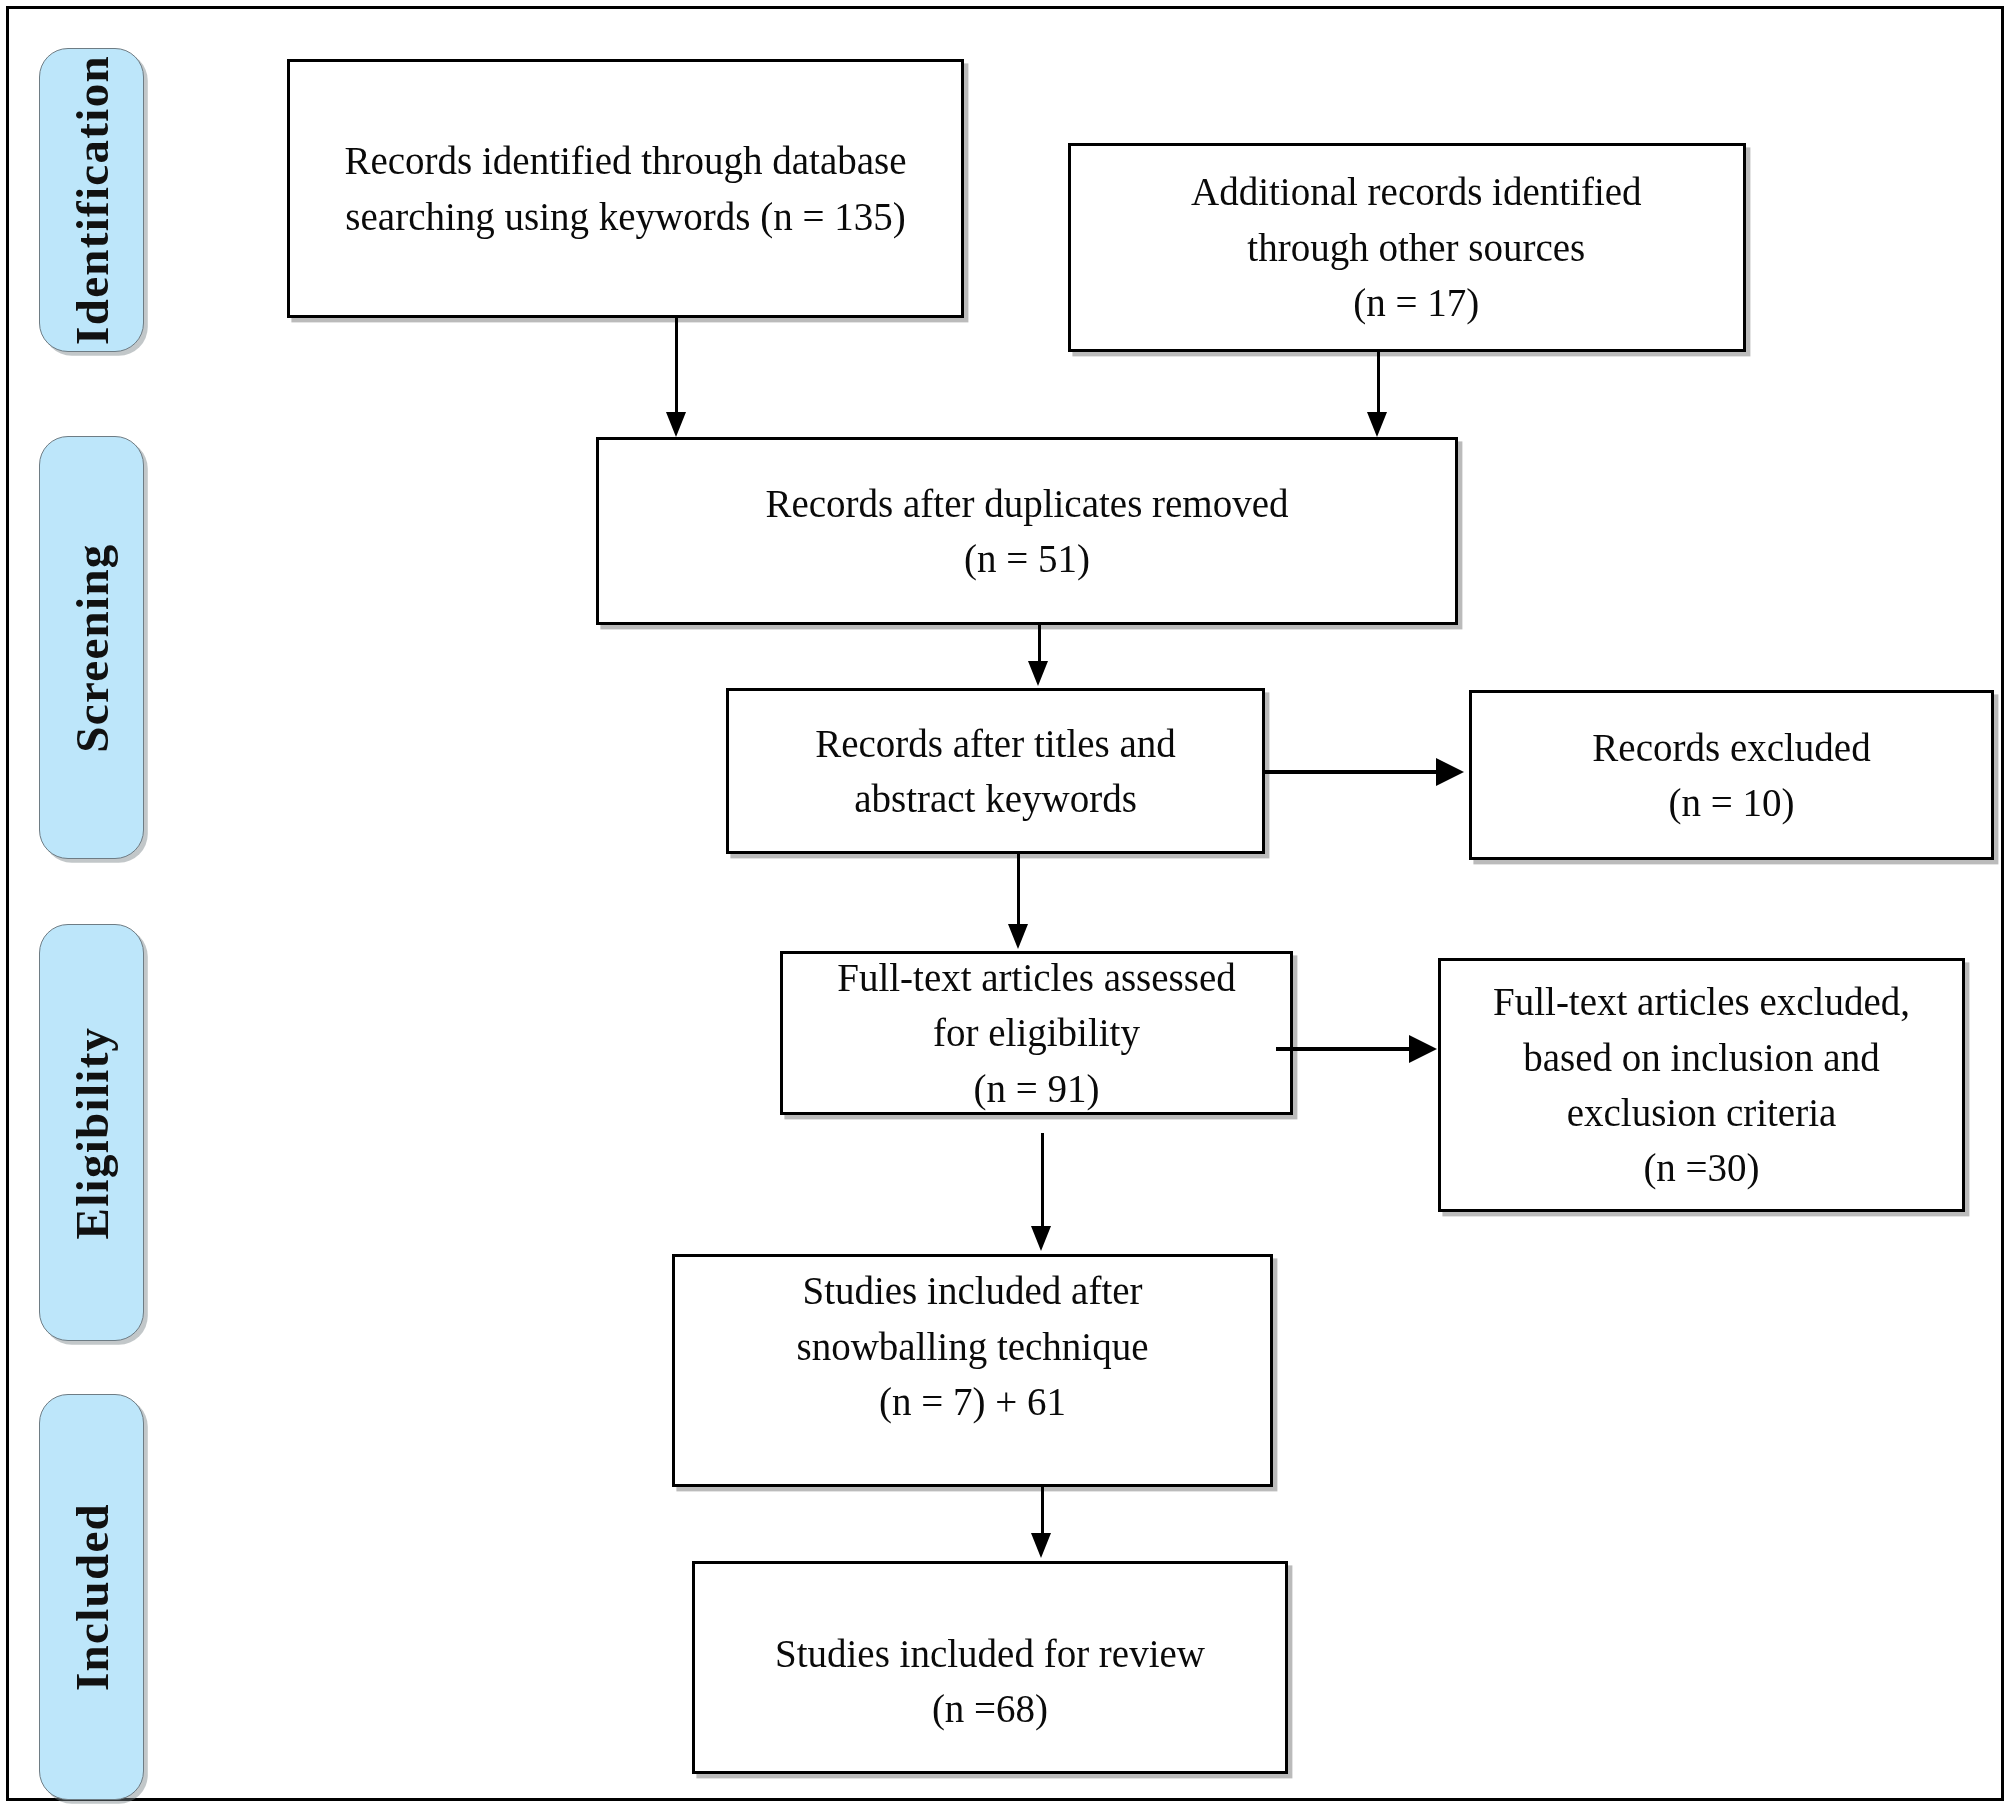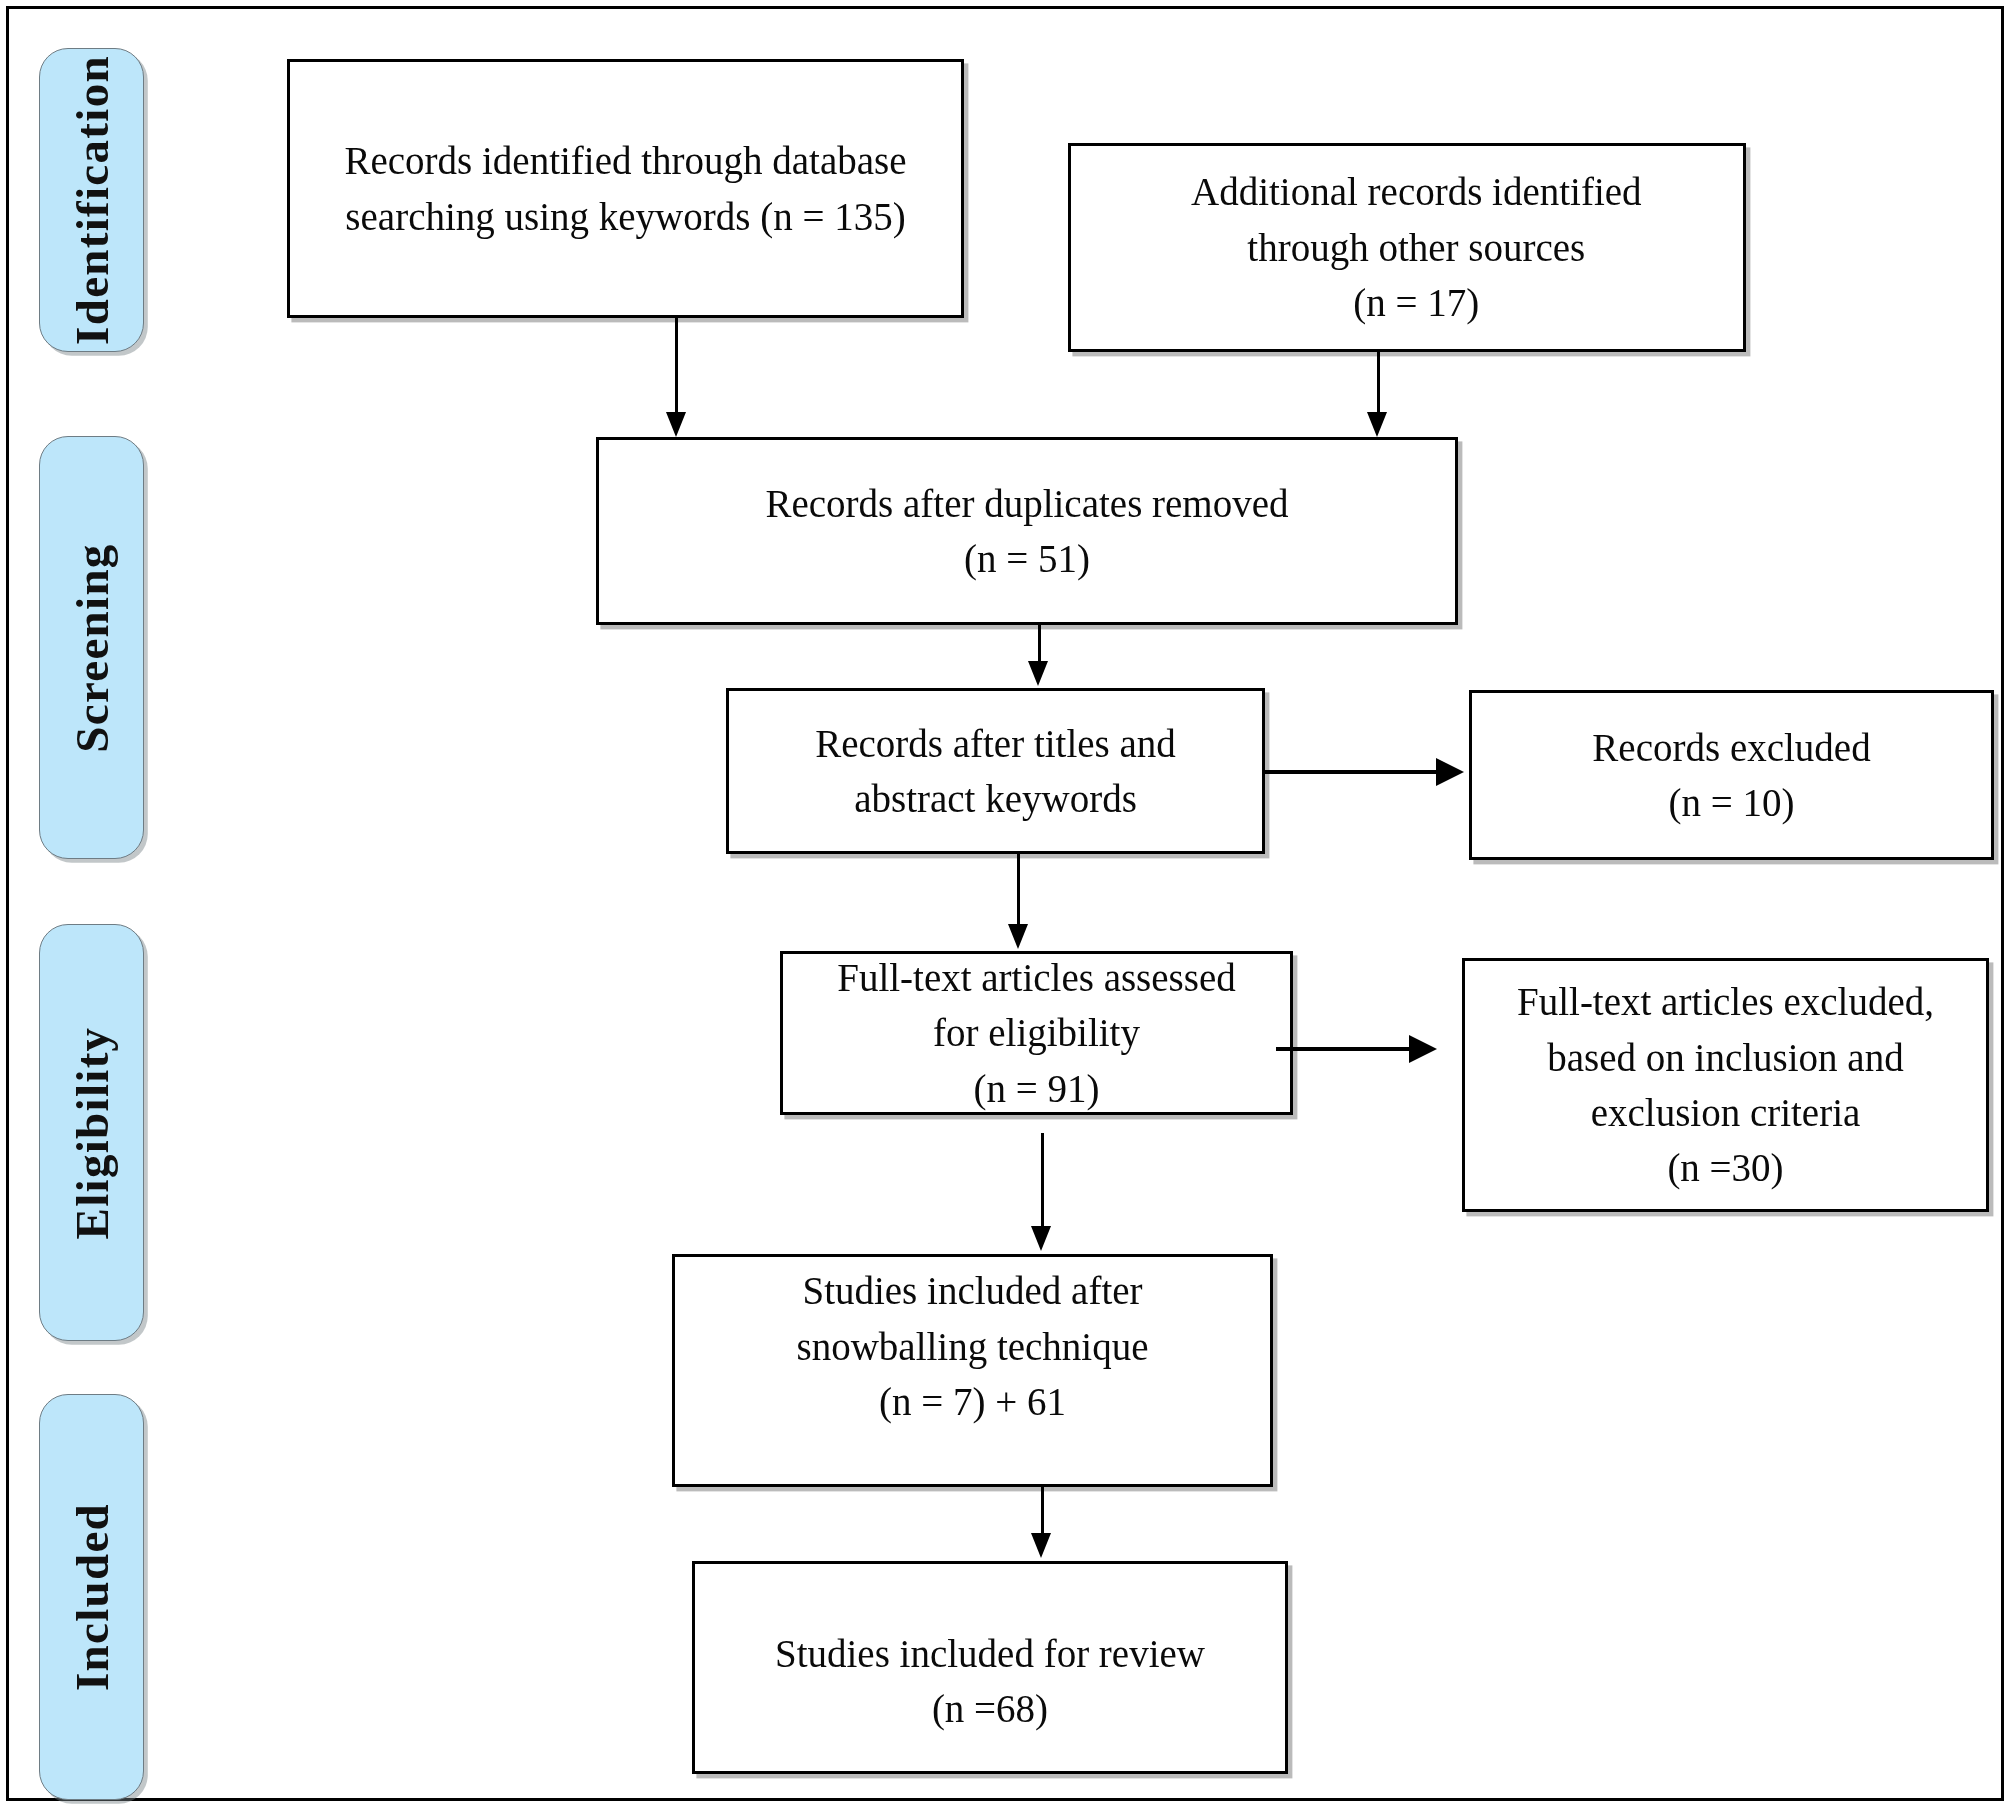--- a/index.html
+++ b/index.html
@@ -143,21 +143,21 @@
     <span class="line">Records excluded</span>
     <span class="line">(n = 10)</span>
   </div>
 
   <div class="flow-box" style="left:780px; top:951px; width:513px; height:164px;">
     <span class="line">Full-text articles assessed</span>
     <span class="line">for eligibility</span>
     <span class="line">(n = 91)</span>
   </div>
 
-  <div class="flow-box" style="left:1438px; top:958px; width:527px; height:254px;margin-left:24px;">
+  <div class="flow-box" style="left:1438px; top:958px; width:527px; height:254px;">
     <span class="line">Full-text articles excluded,</span>
     <span class="line">based on inclusion and</span>
     <span class="line">exclusion criteria</span>
     <span class="line">(n =30)</span>
   </div>
 
   <div class="flow-box" style="left:672px; top:1254px; width:601px; height:233px; justify-content:flex-start; ">
     <span class="line">Studies included after</span>
     <span class="line">snowballing technique</span>
     <span class="line">(n = 7) + 61</span>

